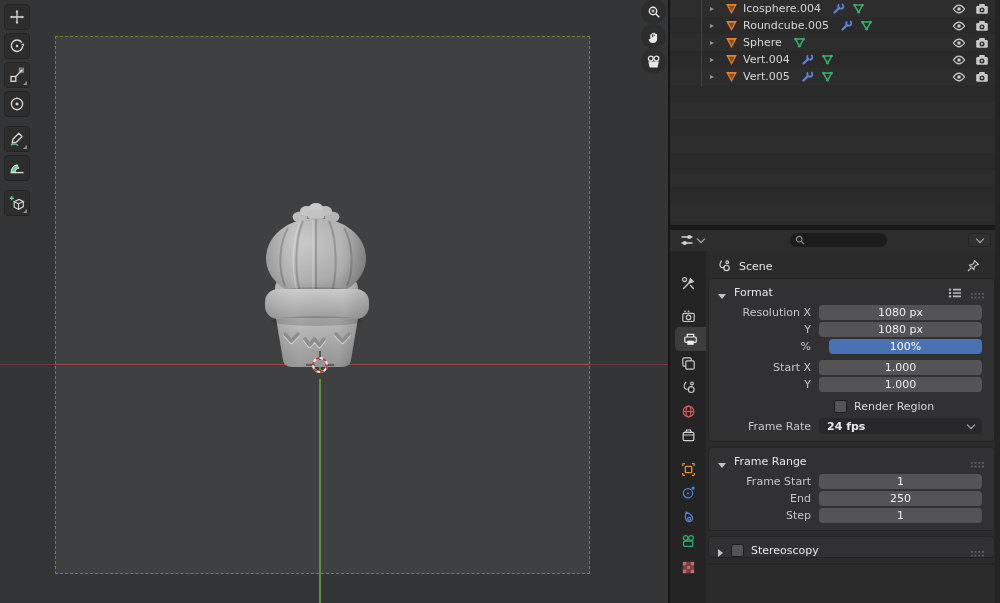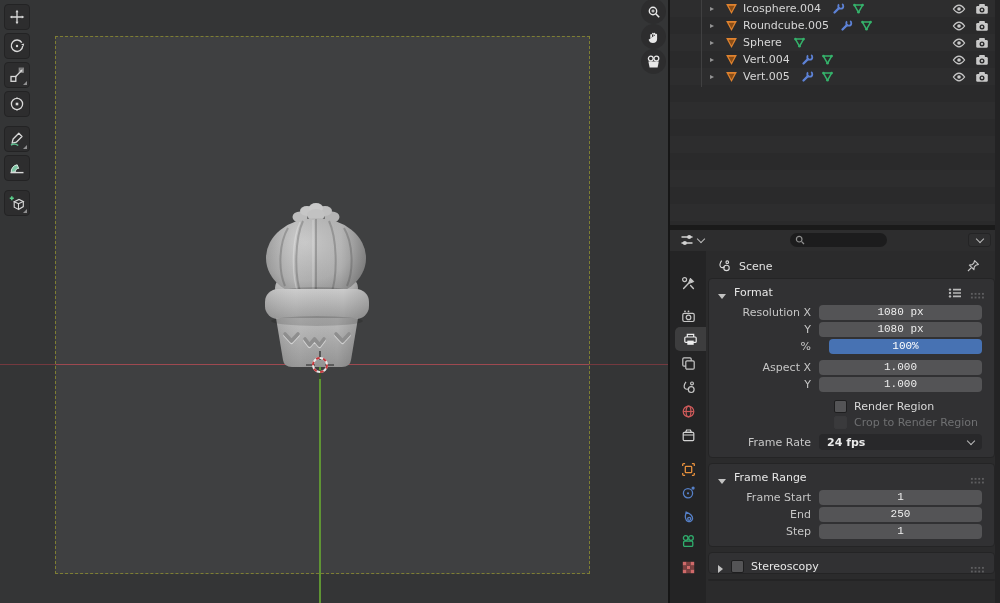--- a/index.html
+++ b/index.html
@@ -75,21 +75,21 @@
   .chev.r{border-top:4px solid transparent;border-bottom:4px solid transparent;
         border-left:5px solid #c2c2c2;border-right:none;margin-right:8px;}
   .grip{margin-left:auto;width:15px;height:7px;
         background-image:radial-gradient(#5e5e60 1px,transparent 1.2px);background-size:3.7px 3.7px;}
   .hdr-ico{margin-left:auto;margin-right:8px;}
   .hdr-ico + .grip{margin-left:0;}
 
   .prow{display:flex;align-items:center;height:15px;margin-bottom:2px;}
   .plabel{width:110px;text-align:right;padding-right:8px;color:#c6c6c6;flex:none;box-sizing:border-box;}
   .pfield{flex:1;margin-right:12px;background:#545456;border-radius:4px;height:15px;line-height:15px;
-          text-align:center;color:#eeeeee;font-family:Liberation Mono, monospace;}
+          text-align:center;color:#eeeeee;}
   .pfield.blue{background:#4772b3;color:#ffffff;margin-left:10px;}
   .gap4{height:4px;}
   .chkrow{display:flex;align-items:center;height:16px;margin-left:118px;}
   .chk{width:11px;height:11px;background:#545456;border:1px solid #1e1e1f;border-radius:2px;flex:none;}
   .chkrow span{margin-left:7px;color:#d8d8d8;}
   .chkrow.disabled .chk{background:#3a3a3c;border-color:#39393b;}
   .chkrow.disabled span{color:#6f7072;}
   .pdrop{flex:1;margin-right:12px;background:#28282a;border-radius:4px;height:16px;display:flex;
          align-items:center;padding:0 8px;color:#e9e9e9;font-weight:bold;}
   .pdrop .chev-mini{margin-left:auto;}
@@ -572,35 +572,31 @@
         <div class="prow">
           <span class="plabel">Y</span>
           <span class="pfield">1080 px</span>
         </div>
         <div class="prow">
           <span class="plabel">%</span>
           <span class="pfield blue">100%</span>
         </div>
         <div class="gap4"></div>
         <div class="prow">
-          <span class="plabel">Aspect X</span>
+          <span class="plabel">Start X</span>
           <span class="pfield">1.000</span>
         </div>
         <div class="prow">
           <span class="plabel">Y</span>
           <span class="pfield">1.000</span>
         </div>
         <div class="gap4"></div>
         <div class="chkrow">
           <span class="chk"></span>
           <span>Render Region</span>
-        </div>
-        <div class="chkrow disabled">
-          <span class="chk"></span>
-          <span>Crop to Render Region</span>
         </div>
         <div class="gap4"></div>
         <div class="prow" style="height:16px">
           <span class="plabel">Frame Rate</span>
           <span class="pdrop">
             <span>24 fps</span>
             <span class="chev-mini"></span>
           </span>
         </div>
       </div>

